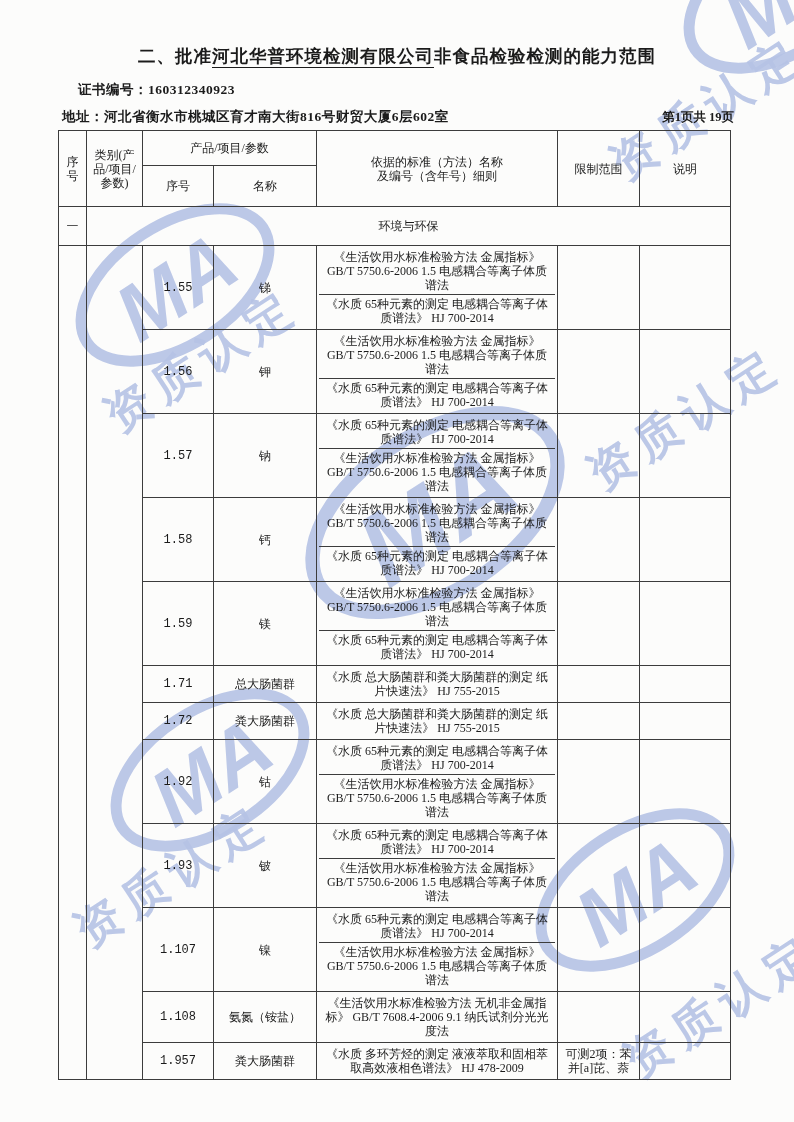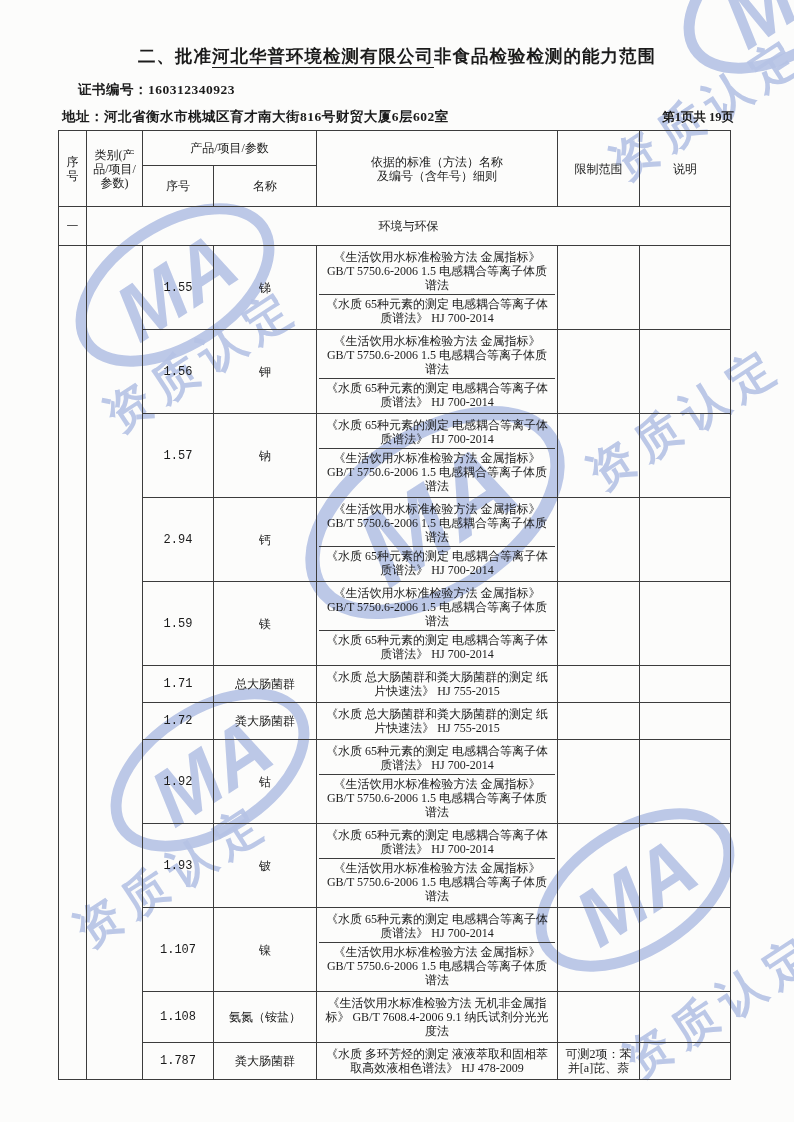--- a/index.html
+++ b/index.html
@@ -167,21 +167,21 @@
             <td class="row-no">1.57</td>
             <td>钠</td>
             <td class="std-td">
               <div class="std">《水质 65种元素的测定 电感耦合等离子体质谱法》 HJ 700-2014</div>
               <div class="std">《生活饮用水标准检验方法 金属指标》GB/T 5750.6-2006 1.5 电感耦合等离子体质谱法</div>
             </td>
             <td></td>
             <td></td>
           </tr>
           <tr>
-            <td class="row-no">2.94</td>
+            <td class="row-no">1.58</td>
             <td>钙</td>
             <td class="std-td">
               <div class="std">《生活饮用水标准检验方法 金属指标》GB/T 5750.6-2006 1.5 电感耦合等离子体质谱法</div>
               <div class="std">《水质 65种元素的测定 电感耦合等离子体质谱法》 HJ 700-2014</div>
             </td>
             <td></td>
             <td></td>
           </tr>
           <tr>
             <td class="row-no">1.59</td>
@@ -244,21 +244,21 @@
           <tr>
             <td class="row-no">1.108</td>
             <td>氨氮（铵盐）</td>
             <td class="std-td">
               <div class="std">《生活饮用水标准检验方法 无机非金属指标》 GB/T 7608.4-2006 9.1 纳氏试剂分光光度法</div>
             </td>
             <td></td>
             <td></td>
           </tr>
           <tr>
-            <td class="row-no">1.787</td>
+            <td class="row-no">1.957</td>
             <td>粪大肠菌群</td>
             <td class="std-td">
               <div class="std">《水质 多环芳烃的测定 液液萃取和固相萃取高效液相色谱法》 HJ 478-2009</div>
             </td>
             <td>可测2项：苯并[a]芘、萘</td>
             <td></td>
           </tr>
         </tbody>
     </table>
   </div>

